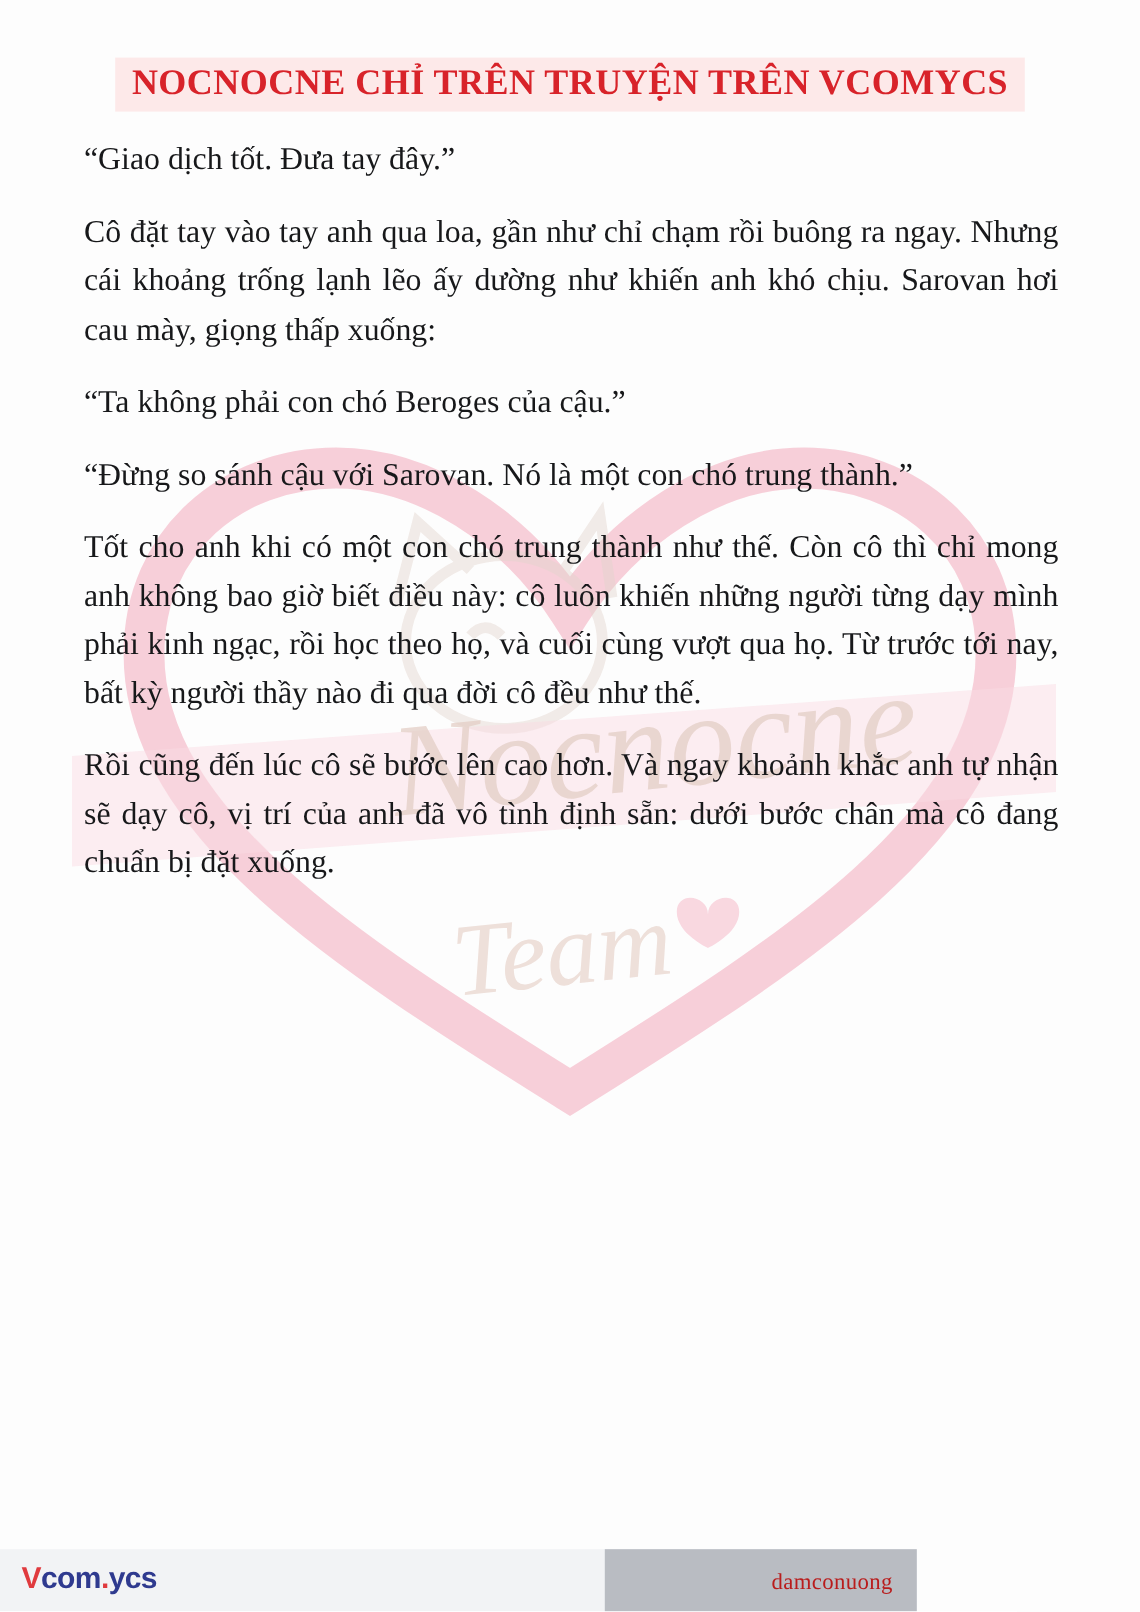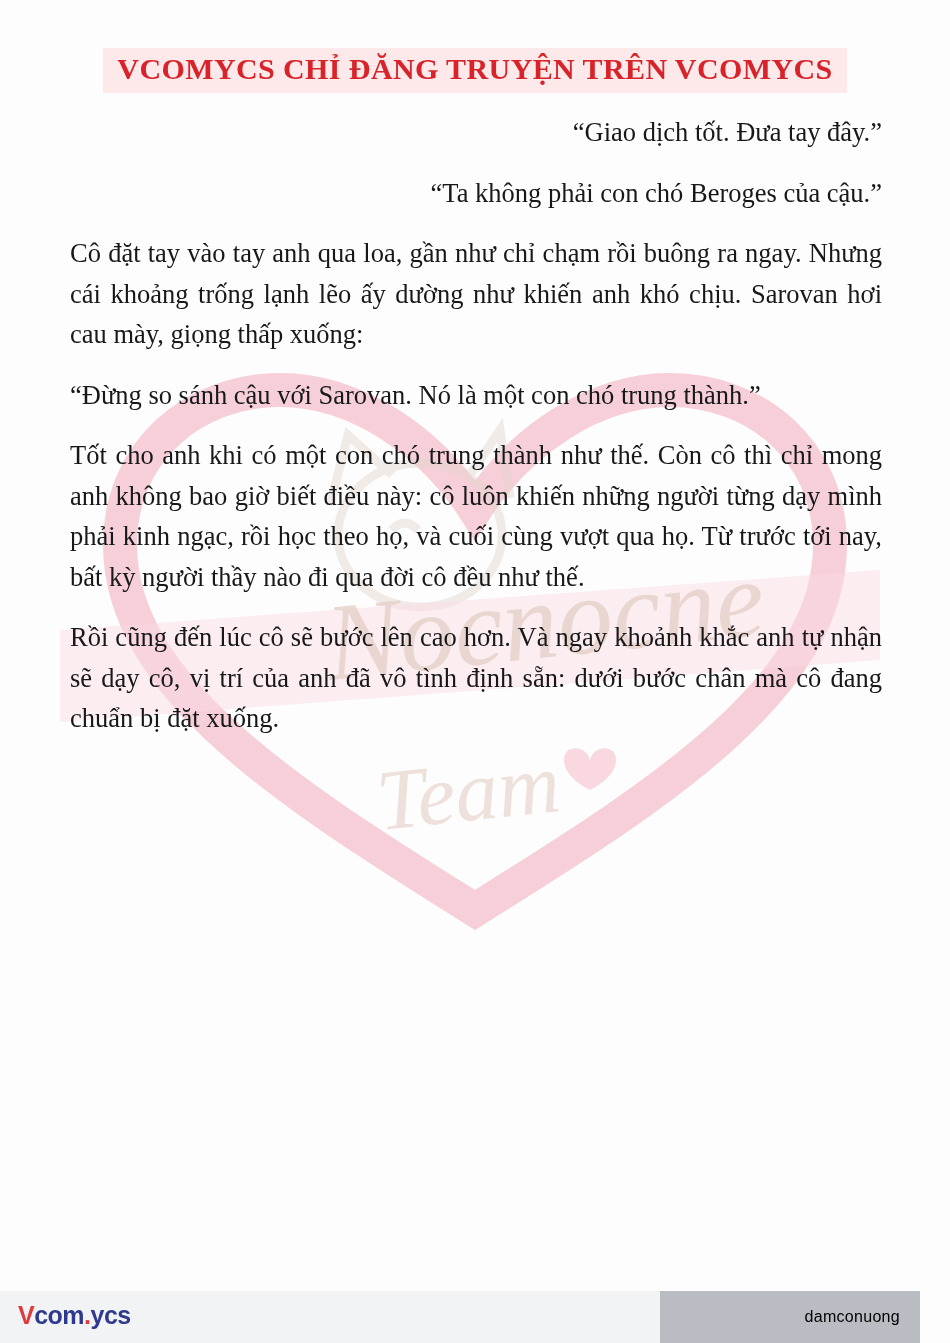--- a/index.html
+++ b/index.html
@@ -61,51 +61,51 @@
   }
   p.para {
     margin: 0 0 20px 0;
     font-family: "Liberation Serif", serif;
     font-size: 26.5px;
     line-height: 1.53;
     color: #17181a;
     text-align: justify;
     text-justify: inter-word;
   }
-  p.para.nojust { text-align: right; }
+  p.para.nojust { text-align: left; }
 
   
   .footer {
     position: absolute;
     left: 0;
     bottom: 0;
-    width: 920px;
+    width: 764px;
     height: 52px;
     background: #f2f3f5;
     z-index: 4;
   }
   .footer-logo {
     position: absolute;
     left: 18px;
     top: 10px;
     font-family: "Liberation Sans", sans-serif;
     font-weight: bold;
     font-size: 25px;
     letter-spacing: -0.5px;
     color: #2f3a8f;
   }
   .footer-logo .v { color: #e03a3e; }
   .footer-logo .dot { color: #e03a3e; }
   .footer-right {
     position: absolute;
     right: 20px;
     top: 17px;
-    font-family: Liberation Sans, sans-serif;
-    font-size: 16px;
-    color: #000000;
+    font-family: Liberation Serif, serif;
+    font-size: 19px;
+    color: #b91c1c;
     letter-spacing: 0.3px;
   }
   .footer-right-bg {
     position: absolute;
     right: 0;
     top: 0;
     width: 260px;
     height: 52px;
     background: #b9bcc2;
   }
@@ -131,27 +131,27 @@
           <path d="M60 300 L880 240 L880 330 L60 392 Z" fill="#f7c2cf"></path>
         </g>
         <text x="330" y="350" font-family="Liberation Serif, serif" font-style="italic" font-size="110" fill="#cfa898" opacity="0.75" transform="rotate(-6 330 350)">Nocnocne</text>
         <text x="380" y="500" font-family="Liberation Serif, serif" font-style="italic" font-size="86" fill="#d6b2a3" opacity="0.7" transform="rotate(-6 380 500)">Team</text>
         <path d="M590 432 c0 -16 26 -20 26 -2 c0 18 -26 30 -26 30 c0 0 -26 -12 -26 -30 c0 -18 26 -14 26 2 z" fill="#f4a8bb" opacity="0.8"></path>
       </g>
     </svg>
   </div>
 
   <div class="banner">
-    <span class="banner-text">VCOMYCS CHỈ ĐĂNG TRUYỆN TRÊN VCOMYCS</span>
+    <span class="banner-text">NOCNOCNE CHỈ TRÊN TRUYỆN TRÊN VCOMYCS</span>
   </div>
 
   <div class="content">
     <p class="para nojust">“Giao dịch tốt. Đưa tay đây.”</p>
+    <p class="para">Cô đặt tay vào tay anh qua loa, gần như chỉ chạm rồi buông ra ngay. Nhưng cái khoảng trống lạnh lẽo ấy dường như khiến anh khó chịu. Sarovan hơi cau mày, giọng thấp xuống:</p>
     <p class="para nojust">“Ta không phải con chó Beroges của cậu.”</p>
-    <p class="para">Cô đặt tay vào tay anh qua loa, gần như chỉ chạm rồi buông ra ngay. Nhưng cái khoảng trống lạnh lẽo ấy dường như khiến anh khó chịu. Sarovan hơi cau mày, giọng thấp xuống:</p>
     <p class="para">“Đừng so sánh cậu với Sarovan. Nó là một con chó trung thành.”</p>
     <p class="para">Tốt cho anh khi có một con chó trung thành như thế. Còn cô thì chỉ mong anh không bao giờ biết điều này: cô luôn khiến những người từng dạy mình phải kinh ngạc, rồi học theo họ, và cuối cùng vượt qua họ. Từ trước tới nay, bất kỳ người thầy nào đi qua đời cô đều như thế.</p>
     <p class="para">Rồi cũng đến lúc cô sẽ bước lên cao hơn. Và ngay khoảnh khắc anh tự nhận sẽ dạy cô, vị trí của anh đã vô tình định sẵn: dưới bước chân mà cô đang chuẩn bị đặt xuống.</p>
   </div>
 
   <div class="footer">
     <div class="footer-right-bg"></div>
     <div class="footer-logo">
       <span class="v">V</span><span>com</span><span class="dot">.</span><span>ycs</span>
     </div>

